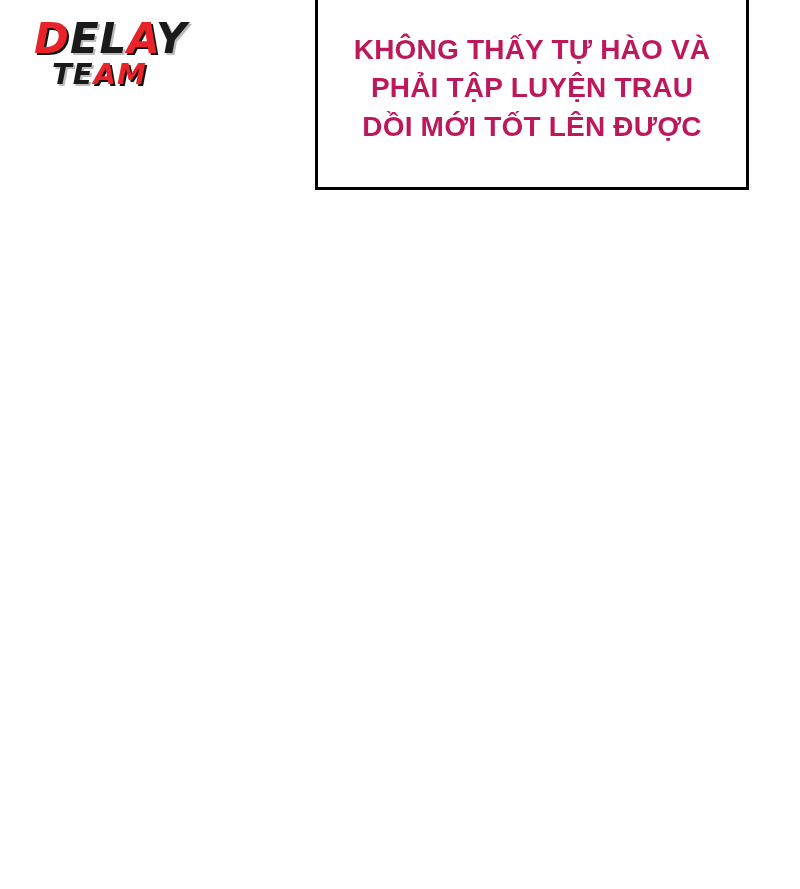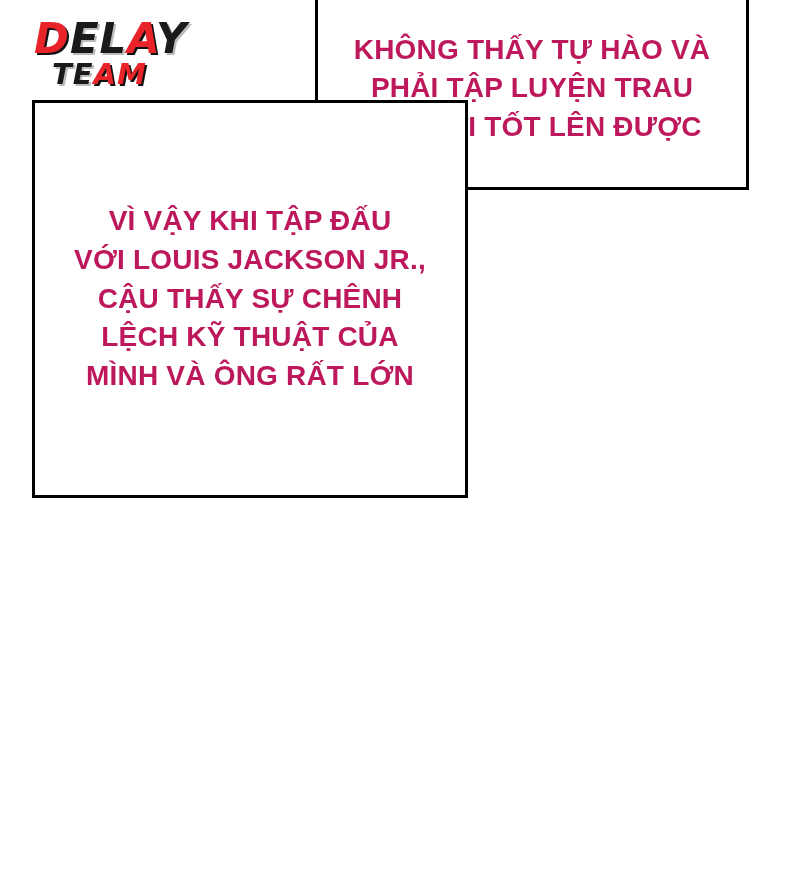--- a/index.html
+++ b/index.html
@@ -106,27 +106,20 @@
 <body>
 
 <div class="page">
 
   <div class="bubble" id="bubble-top">
     <div class="bubble-text">KHÔNG THẤY TỰ HÀO VÀ
 PHẢI TẬP LUYỆN TRAU
 DỒI MỚI TỐT LÊN ĐƯỢC</div>
   </div>
 
-  <div class="bubble" id="bubble-main">
-    <div class="bubble-text">VÌ VẬY KHI TẬP ĐẤU
-VỚI LOUIS JACKSON JR.,
-CẬU THẤY SỰ CHÊNH
-LỆCH KỸ THUẬT CỦA
-MÌNH VÀ ÔNG RẤT LỚN</div>
-  </div>
 
   <div class="watermark">
     <div class="wm-line wm-line1">
       <span class="wm-d">D</span><span class="wm-k">EL</span><span class="wm-a">A</span><span class="wm-k">Y</span>
     </div>
     <div class="wm-line wm-line2">
       <span class="wm-k">TE</span><span class="wm-a">A</span><span class="wm-m">M</span>
     </div>
   </div>
 

